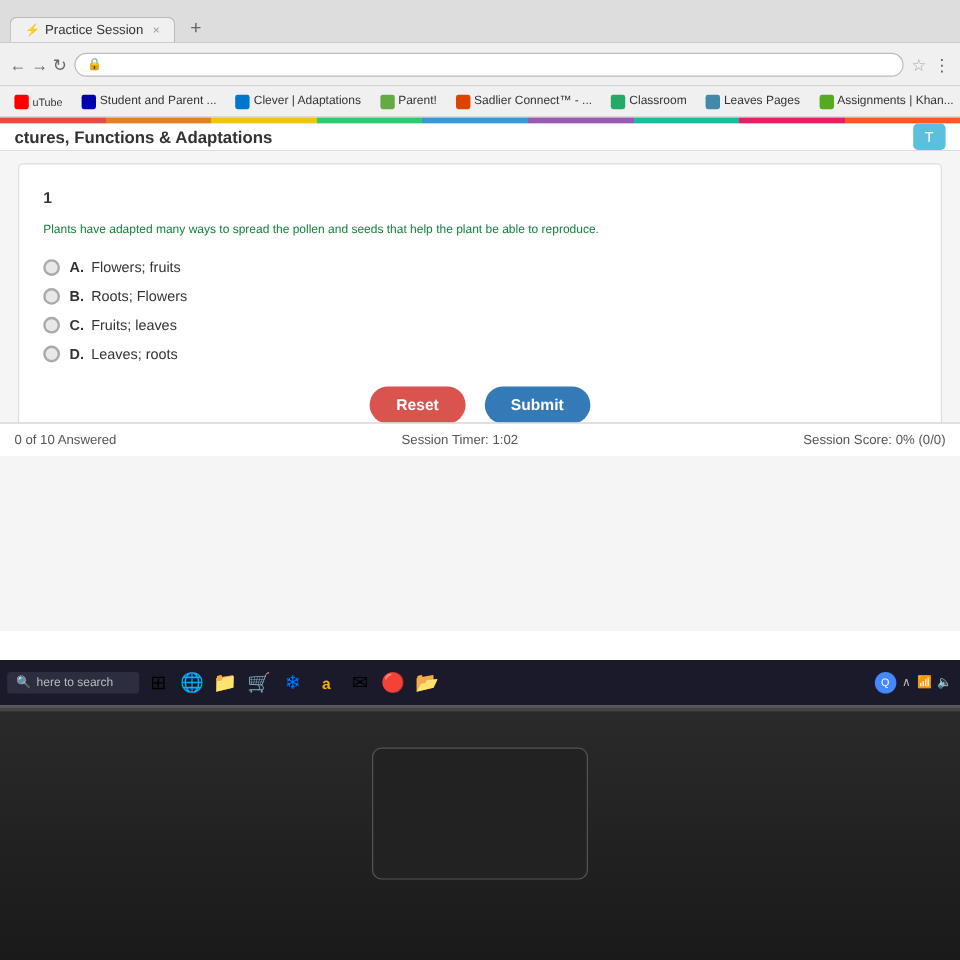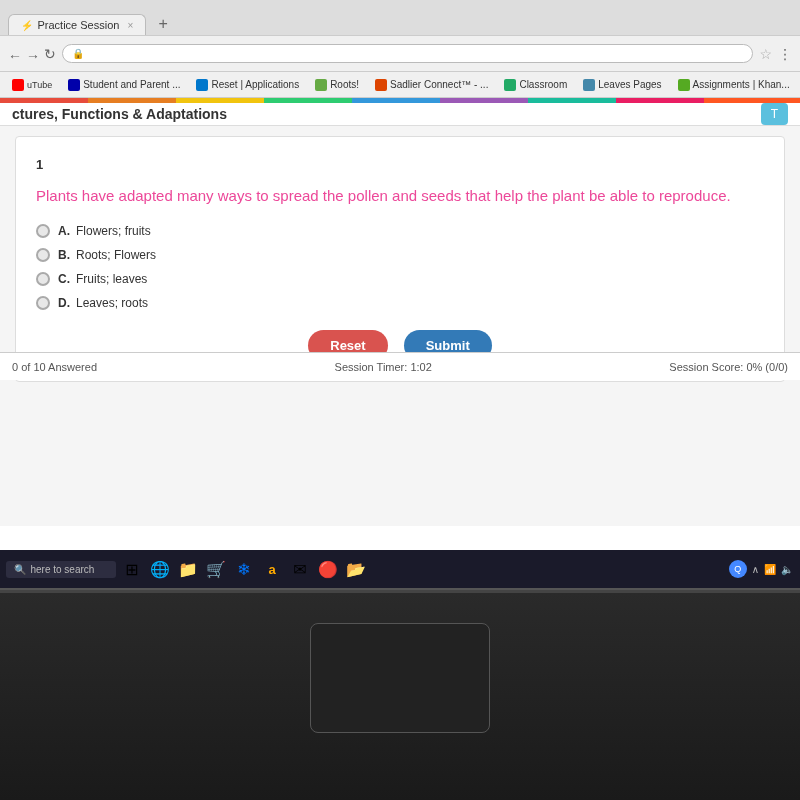--- a/index.html
+++ b/index.html
@@ -237,22 +237,22 @@
     }
 
     .question-number {
       font-size: 13px;
       font-weight: bold;
       color: #333;
       margin-bottom: 12px;
     }
 
     .question-text {
-      font-size: 15px;
-      color: #ec4899;
+      font-size: 10px;
+      color: #15803d;
       line-height: 1.6;
       margin-bottom: 16px;
     }
 
     .answer-options {
       list-style: none;
       margin-bottom: 20px;
     }
 
     .answer-option {
@@ -434,25 +434,25 @@
     <div class="bookmark-item">
       <span class="bookmark-icon bm-yt"></span>
       <span style="font-size:9px;">uTube</span>
     </div>
     <div class="bookmark-item">
       <span class="bookmark-icon bm-sp"></span>
       <span>Student and Parent ...</span>
     </div>
     <div class="bookmark-item">
       <span class="bookmark-icon bm-cl"></span>
-      <span>Reset | Applications</span>
+      <span>Clever | Adaptations</span>
     </div>
     <div class="bookmark-item">
       <span class="bookmark-icon bm-kh"></span>
-      <span>Roots!</span>
+      <span>Parent!</span>
     </div>
     <div class="bookmark-item">
       <span class="bookmark-icon bm-sa"></span>
       <span>Sadlier Connect™ - ...</span>
     </div>
     <div class="bookmark-item">
       <span class="bookmark-icon bm-cl2"></span>
       <span>Classroom</span>
     </div>
     <div class="bookmark-item">

